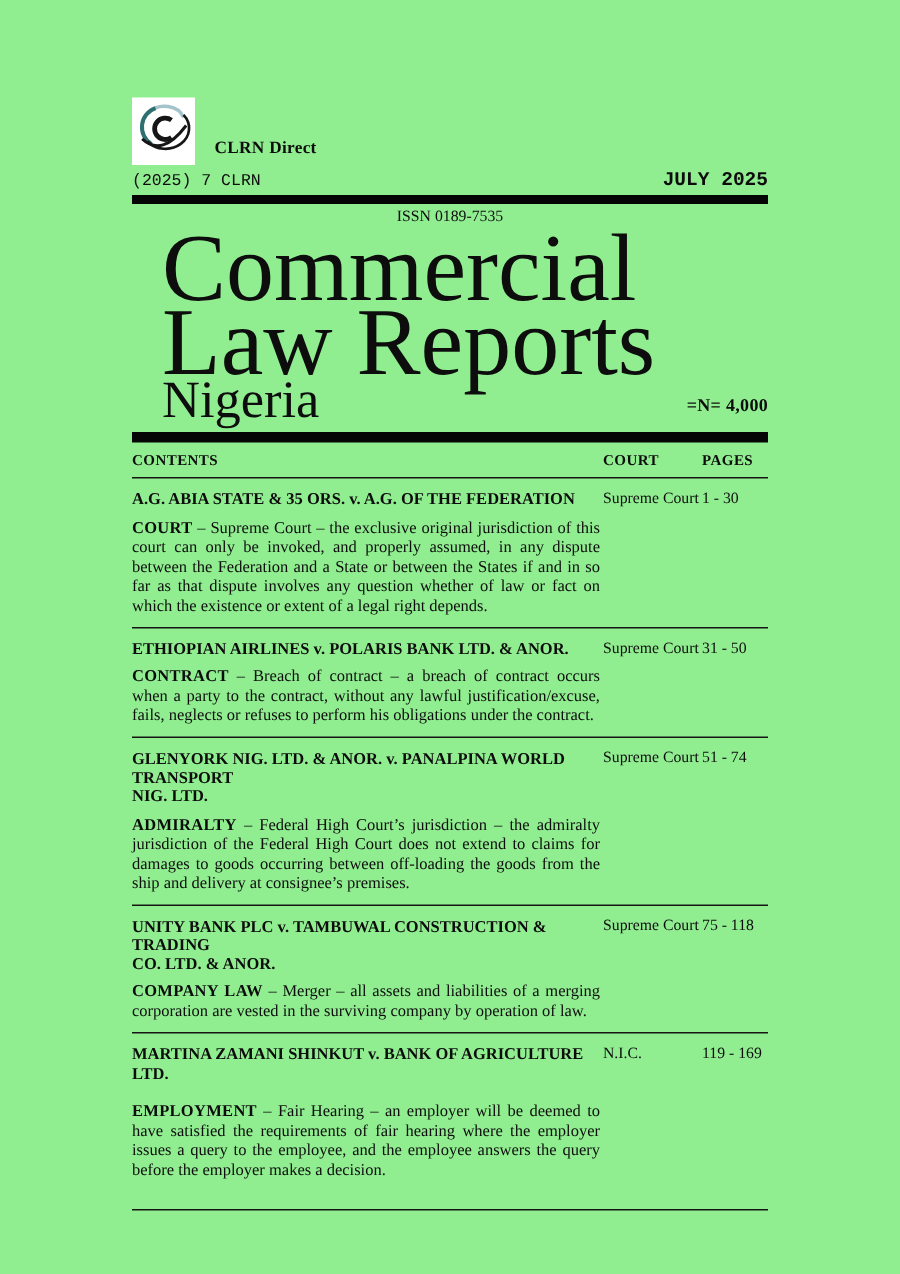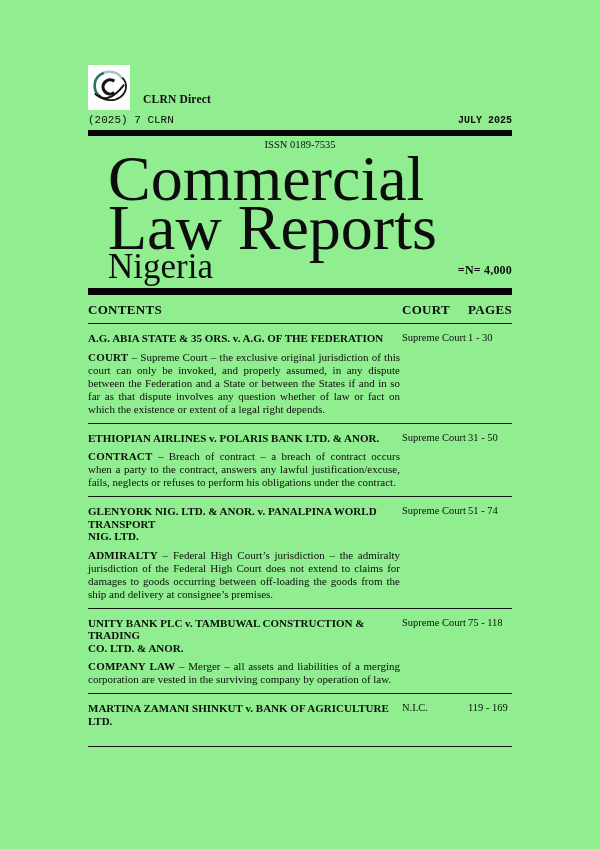--- a/index.html
+++ b/index.html
@@ -12,34 +12,34 @@
     color:#0d0d0d;
     box-sizing:border-box;
     padding:65px 88px 0 88px;
     overflow:hidden;
   }
   
   .logo-row { display:flex; align-items:flex-end; height:45px; }
   .logo-box { width:42px; height:45px; background:#ffffff; display:flex; align-items:center; justify-content:center; flex:0 0 auto; }
   .brand { font-weight:bold; font-size:11.5px; margin-left:13px; padding-bottom:5px; letter-spacing:0.2px; }
   .cite-row { display:flex; justify-content:space-between; align-items:baseline; margin-top:4px; font-size:11px; line-height:12px;font-family:Liberation Mono, monospace; }
-  .issue-date { font-weight:bold; font-size:10px; }
+  .issue-date { font-weight:bold; font-size:13px; }
   .bar1 { height:6px; background:#050505; margin-top:3px; }
   .issn { text-align:center; font-size:10.5px; line-height:13px; margin-top:2px; }
   .title-block { position:relative; padding-left:20px; margin-top:4px; }
   .t1 { font-size:64px; line-height:48px; white-space:nowrap; }
   .t2 { font-size:64px; line-height:50px; white-space:nowrap; }
   .t3 { font-size:35px; line-height:28px; }
   .price { position:absolute; right:0; bottom:3px; font-weight:bold; font-size:12px; letter-spacing:0.2px; }
   .bar2 { height:7px; background:#050505; margin-top:7px; }
   
-  .toc-header { display:flex; margin-top:7px; padding-bottom:5px; border-bottom:1.5px solid #141414; font-weight:bold; font-size:13px; letter-spacing:0.3px; }
+  .toc-header { display:flex; margin-top:7px; padding-bottom:5px; border-bottom:1.5px solid #141414; font-weight:bold; font-size:10px; letter-spacing:0.3px; }
   .col-title { width:314px; box-sizing:border-box; padding-right:4px; }
   .col-court { width:66px; }
-  .col-pages { width:44px; text-align:center; }
+  .col-pages { width:44px; text-align:left; }
   .entry { border-bottom:1.5px solid #141414; padding:8px 0 7px 0; }
   .entry-row { display:flex; }
   .e-title { width:314px; box-sizing:border-box; padding-right:6px; font-weight:bold; font-size:11px; line-height:12.5px; white-space:pre-line; }
   .e-court { width:66px; font-size:10.5px; line-height:12.5px; }
   .e-pages { width:44px; font-size:10.5px; line-height:12.5px; text-align:left; }
   .e-summary { width:312px; font-size:11px; line-height:13px; text-align:justify; margin-top:6px; }
   .e-summary b { letter-spacing:0.2px; }
   .entry-last .e-summary { margin-top:13px; }
   .entry-last { padding-bottom:19px; }
 </style>
@@ -95,21 +95,21 @@
     </div>
     <div class="e-summary"><b>COURT</b><span> – Supreme Court – the exclusive original jurisdiction of this court can only be invoked, and properly assumed, in any dispute between the Federation and a State or between the States if and in so far as that dispute involves any question whether of law or fact on which the existence or extent of a legal right depends.</span></div>
   </div>
 
   <div class="entry">
     <div class="entry-row">
       <div class="e-title">ETHIOPIAN AIRLINES v. POLARIS BANK LTD. &amp; ANOR.</div>
       <div class="e-court">Supreme Court</div>
       <div class="e-pages">31 - 50</div>
     </div>
-    <div class="e-summary"><b>CONTRACT</b><span> – Breach of contract – a breach of contract occurs when a party to the contract, answers any lawful justification/excuse, fails, neglects or refuses to perform his obligations under the contract.</span></div>
+    <div class="e-summary"><b>CONTRACT</b><span> – Breach of contract – a breach of contract occurs when a party to the contract, without any lawful justification/excuse, fails, neglects or refuses to perform his obligations under the contract.</span></div>
   </div>
 
   <div class="entry">
     <div class="entry-row">
       <div class="e-title">GLENYORK NIG. LTD. &amp; ANOR. v. PANALPINA WORLD TRANSPORT
 NIG. LTD.</div>
       <div class="e-court">Supreme Court</div>
       <div class="e-pages">51 - 74</div>
     </div>
     <div class="e-summary"><b>ADMIRALTY</b><span> – Federal High Court’s jurisdiction – the admiralty jurisdiction of the Federal High Court does not extend to claims for damages to goods occurring between off-loading the goods from the ship and delivery at consignee’s premises.</span></div>
@@ -124,15 +124,16 @@
     </div>
     <div class="e-summary"><b>COMPANY LAW</b><span> – Merger – all assets and liabilities of a merging corporation are vested in the surviving company by operation of law.</span></div>
   </div>
 
   <div class="entry entry-last">
     <div class="entry-row">
       <div class="e-title">MARTINA ZAMANI SHINKUT v. BANK OF AGRICULTURE LTD.</div>
       <div class="e-court">N.I.C.</div>
       <div class="e-pages">119 - 169</div>
     </div>
+    <div class="e-summary"><b>EMPLOYMENT</b><span> – Fair Hearing – an employer will be deemed to have satisfied the requirements of fair hearing where the employer issues a query to the employee, and the employee answers the query before the employer makes a decision.</span></div>
   </div>
 
 </div>
 
 </body></html>

